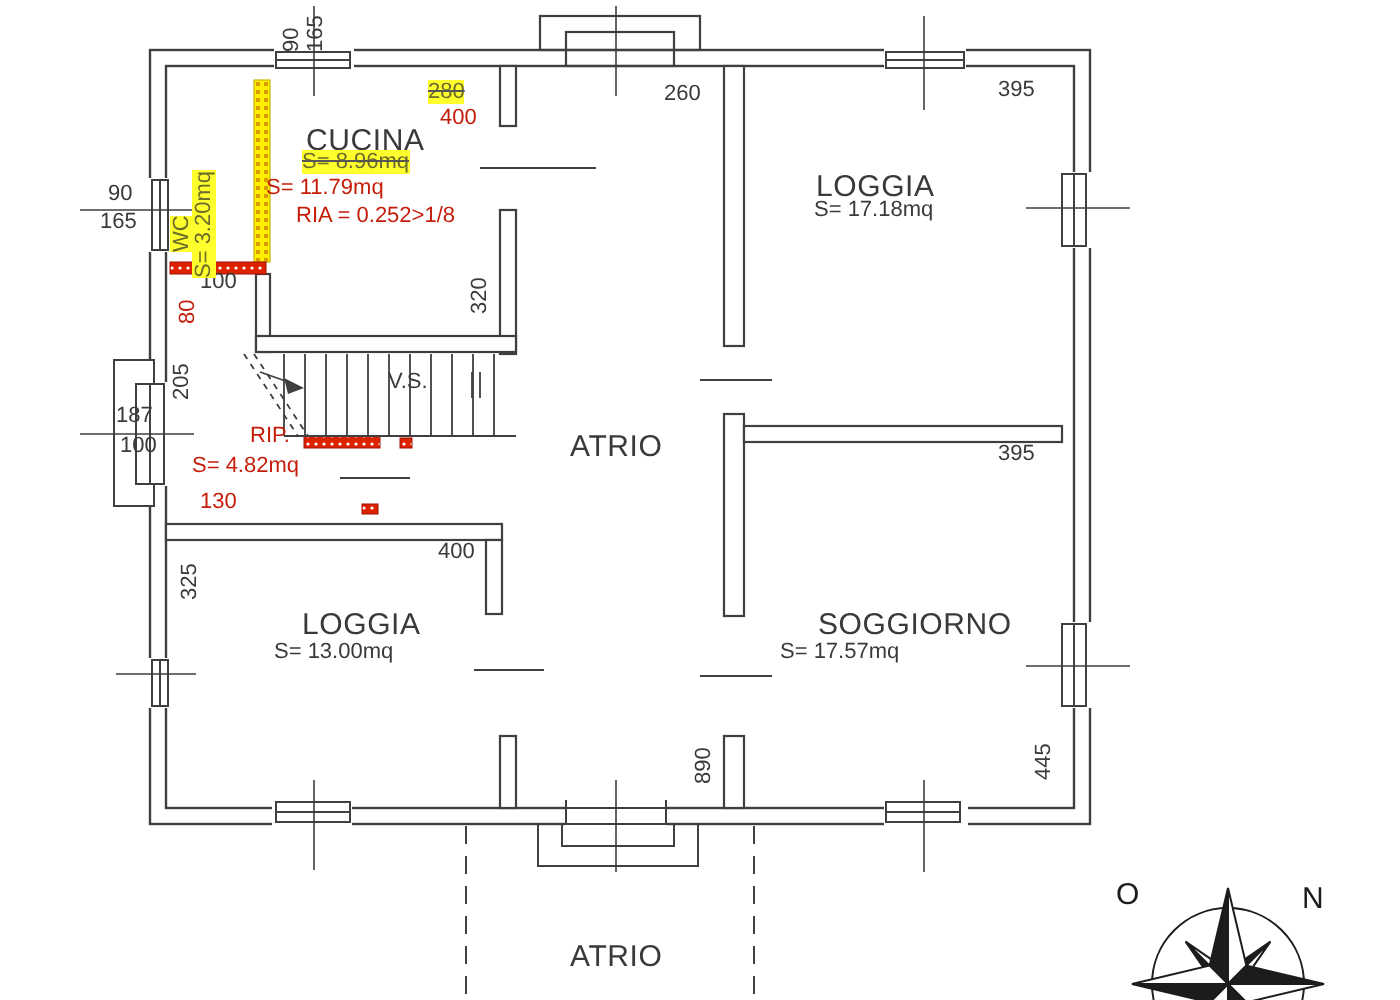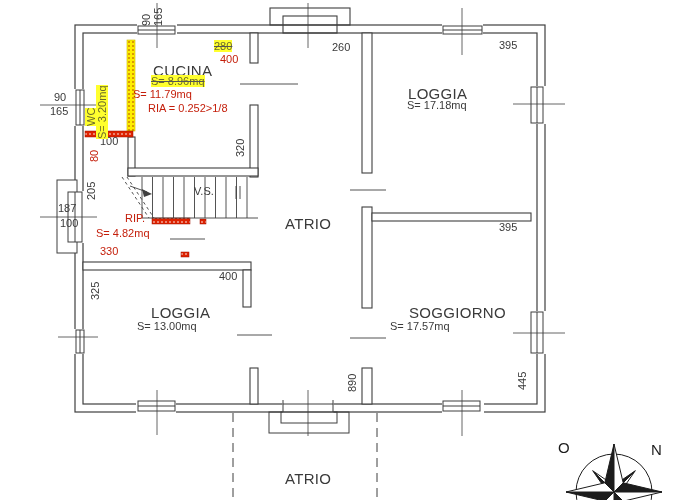--- a/index.html
+++ b/index.html
@@ -171,21 +171,21 @@
 <div class="lbl" style="left:499px;top:221px">395</div>
 <div class="lbl big" style="left:409px;top:305px">SOGGIORNO</div>
 <div class="lbl" style="left:390px;top:320px">S= 17.57mq</div>
 
 <div class="lbl big" style="left:151px;top:305px">LOGGIA</div>
 <div class="lbl" style="left:137px;top:320px">S= 13.00mq</div>
 <div class="lbl" style="left:219px;top:270px">400</div>
 
 <div class="lbl red" style="left:125px;top:212px">RIP.</div>
 <div class="lbl red" style="left:96px;top:227px">S= 4.82mq</div>
-<div class="lbl red" style="left:100px;top:245px">330</div>
+<div class="lbl red" style="left:100px;top:245px">130</div>
 <div class="lbl" style="left:100px;top:135px">100</div>
 <div class="lbl" style="left:54px;top:91px">90</div>
 <div class="lbl" style="left:50px;top:105px">165</div>
 <div class="lbl" style="left:58px;top:202px">187</div>
 <div class="lbl" style="left:60px;top:217px">100</div>
 
 <div class="lbl" style="left:194px;top:185px">V.S.</div>
 <div class="lbl big" style="left:285px;top:471px">ATRIO</div>
 
 <div class="lbl rot yhl" style="left:85px;top:126px">WC</div>

